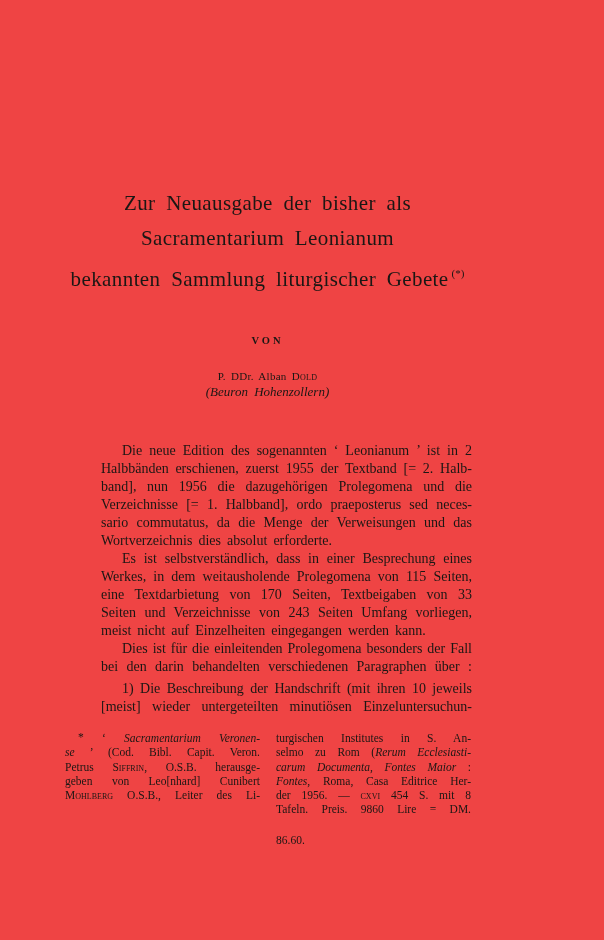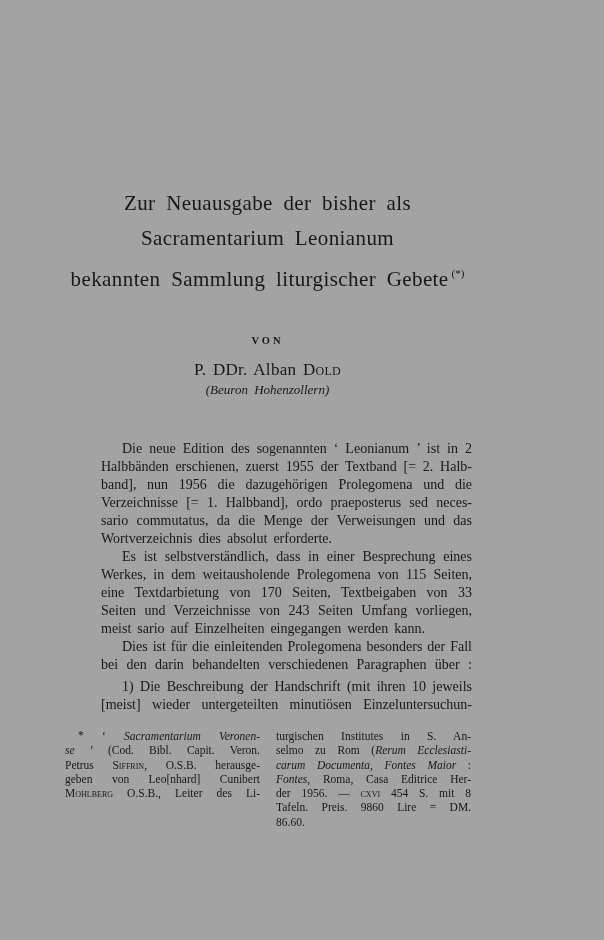--- a/index.html
+++ b/index.html
@@ -1,20 +1,20 @@
 <!DOCTYPE html>
 <html><head>
 <meta charset="utf-8">
 <style>
   html, body { margin: 0; padding: 0; }
   .page {
     position: relative;
     width: 604px;
     height: 940px;
-    background: #a3a3a3;
+    background: #ef4444;
     color: #1b1714;
     font-family: "Liberation Serif", serif;
     overflow: hidden;
   }
   .content {
     position: absolute;
     left: 63px;
     top: 186px;
     width: 409px;
   }
@@ -37,23 +37,23 @@
     margin-left: 3px;
   }
   .byline {
     margin-top: 38px;
     text-align: center;
     font-size: 10.5px;
     font-weight: 700;
     letter-spacing: 3px;
   }
   .author {
-    margin-top: 14px;
+    margin-top: 24px;
     text-align: center;
-    font-size: 17px;
+    font-size: 11px;
     letter-spacing: 0.3px;
     word-spacing: 2px;
   }
   .affiliation {
     margin-top: 2px;
     text-align: center;
     font-style: italic;
     font-size: 13px;
     word-spacing: 3px;
   }
@@ -83,21 +83,21 @@
     gap: 16px;
     font-size: 11.5px;
     line-height: 14.3px;
   }
   .fn-col { width: 195px; }
   .fn-line {
     text-align: justify;
     text-align-last: justify;
     white-space: nowrap;
   }
-  .fn-line.unjust { text-align-last: left; }
+  .fn-line.unjust { text-align-last: left; margin-top: 16px; }
   .fn-col:first-child .fn-line:first-child { text-indent: 13px; }
   .fn-star { position: relative; top: -1px; }
 </style>
 </head>
 <body>
 
 <div class="page">
   <div class="content">
 
     <div class="heading">
@@ -118,21 +118,21 @@
           <div class="line">band], nun 1956 die dazugehörigen Prolegomena und die</div>
           <div class="line">Verzeichnisse [= 1. Halbband], ordo praeposterus sed neces-</div>
           <div class="line">sario commutatus, da die Menge der Verweisungen und das</div>
           <div class="line unjust">Wortverzeichnis dies absolut erforderte.</div>
         </div>
         <div class="para">
           <div class="line">Es ist selbstverständlich, dass in einer Besprechung eines</div>
           <div class="line">Werkes, in dem weitausholende Prolegomena von 115 Seiten,</div>
           <div class="line">eine Textdarbietung von 170 Seiten, Textbeigaben von 33</div>
           <div class="line">Seiten und Verzeichnisse von 243 Seiten Umfang vorliegen,</div>
-          <div class="line unjust">meist sario auf Einzelheiten eingegangen werden kann.</div>
+          <div class="line unjust">meist nicht auf Einzelheiten eingegangen werden kann.</div>
         </div>
         <div class="para">
           <div class="line">Dies ist für die einleitenden Prolegomena besonders der Fall</div>
           <div class="line">bei den darin behandelten verschiedenen Paragraphen über :</div>
         </div>
         <div class="para gap">
           <div class="line">1) Die Beschreibung der Handschrift (mit ihren 10 jeweils</div>
           <div class="line">[meist] wieder untergeteilten minutiösen Einzeluntersuchun-</div>
         </div>
       </div>

